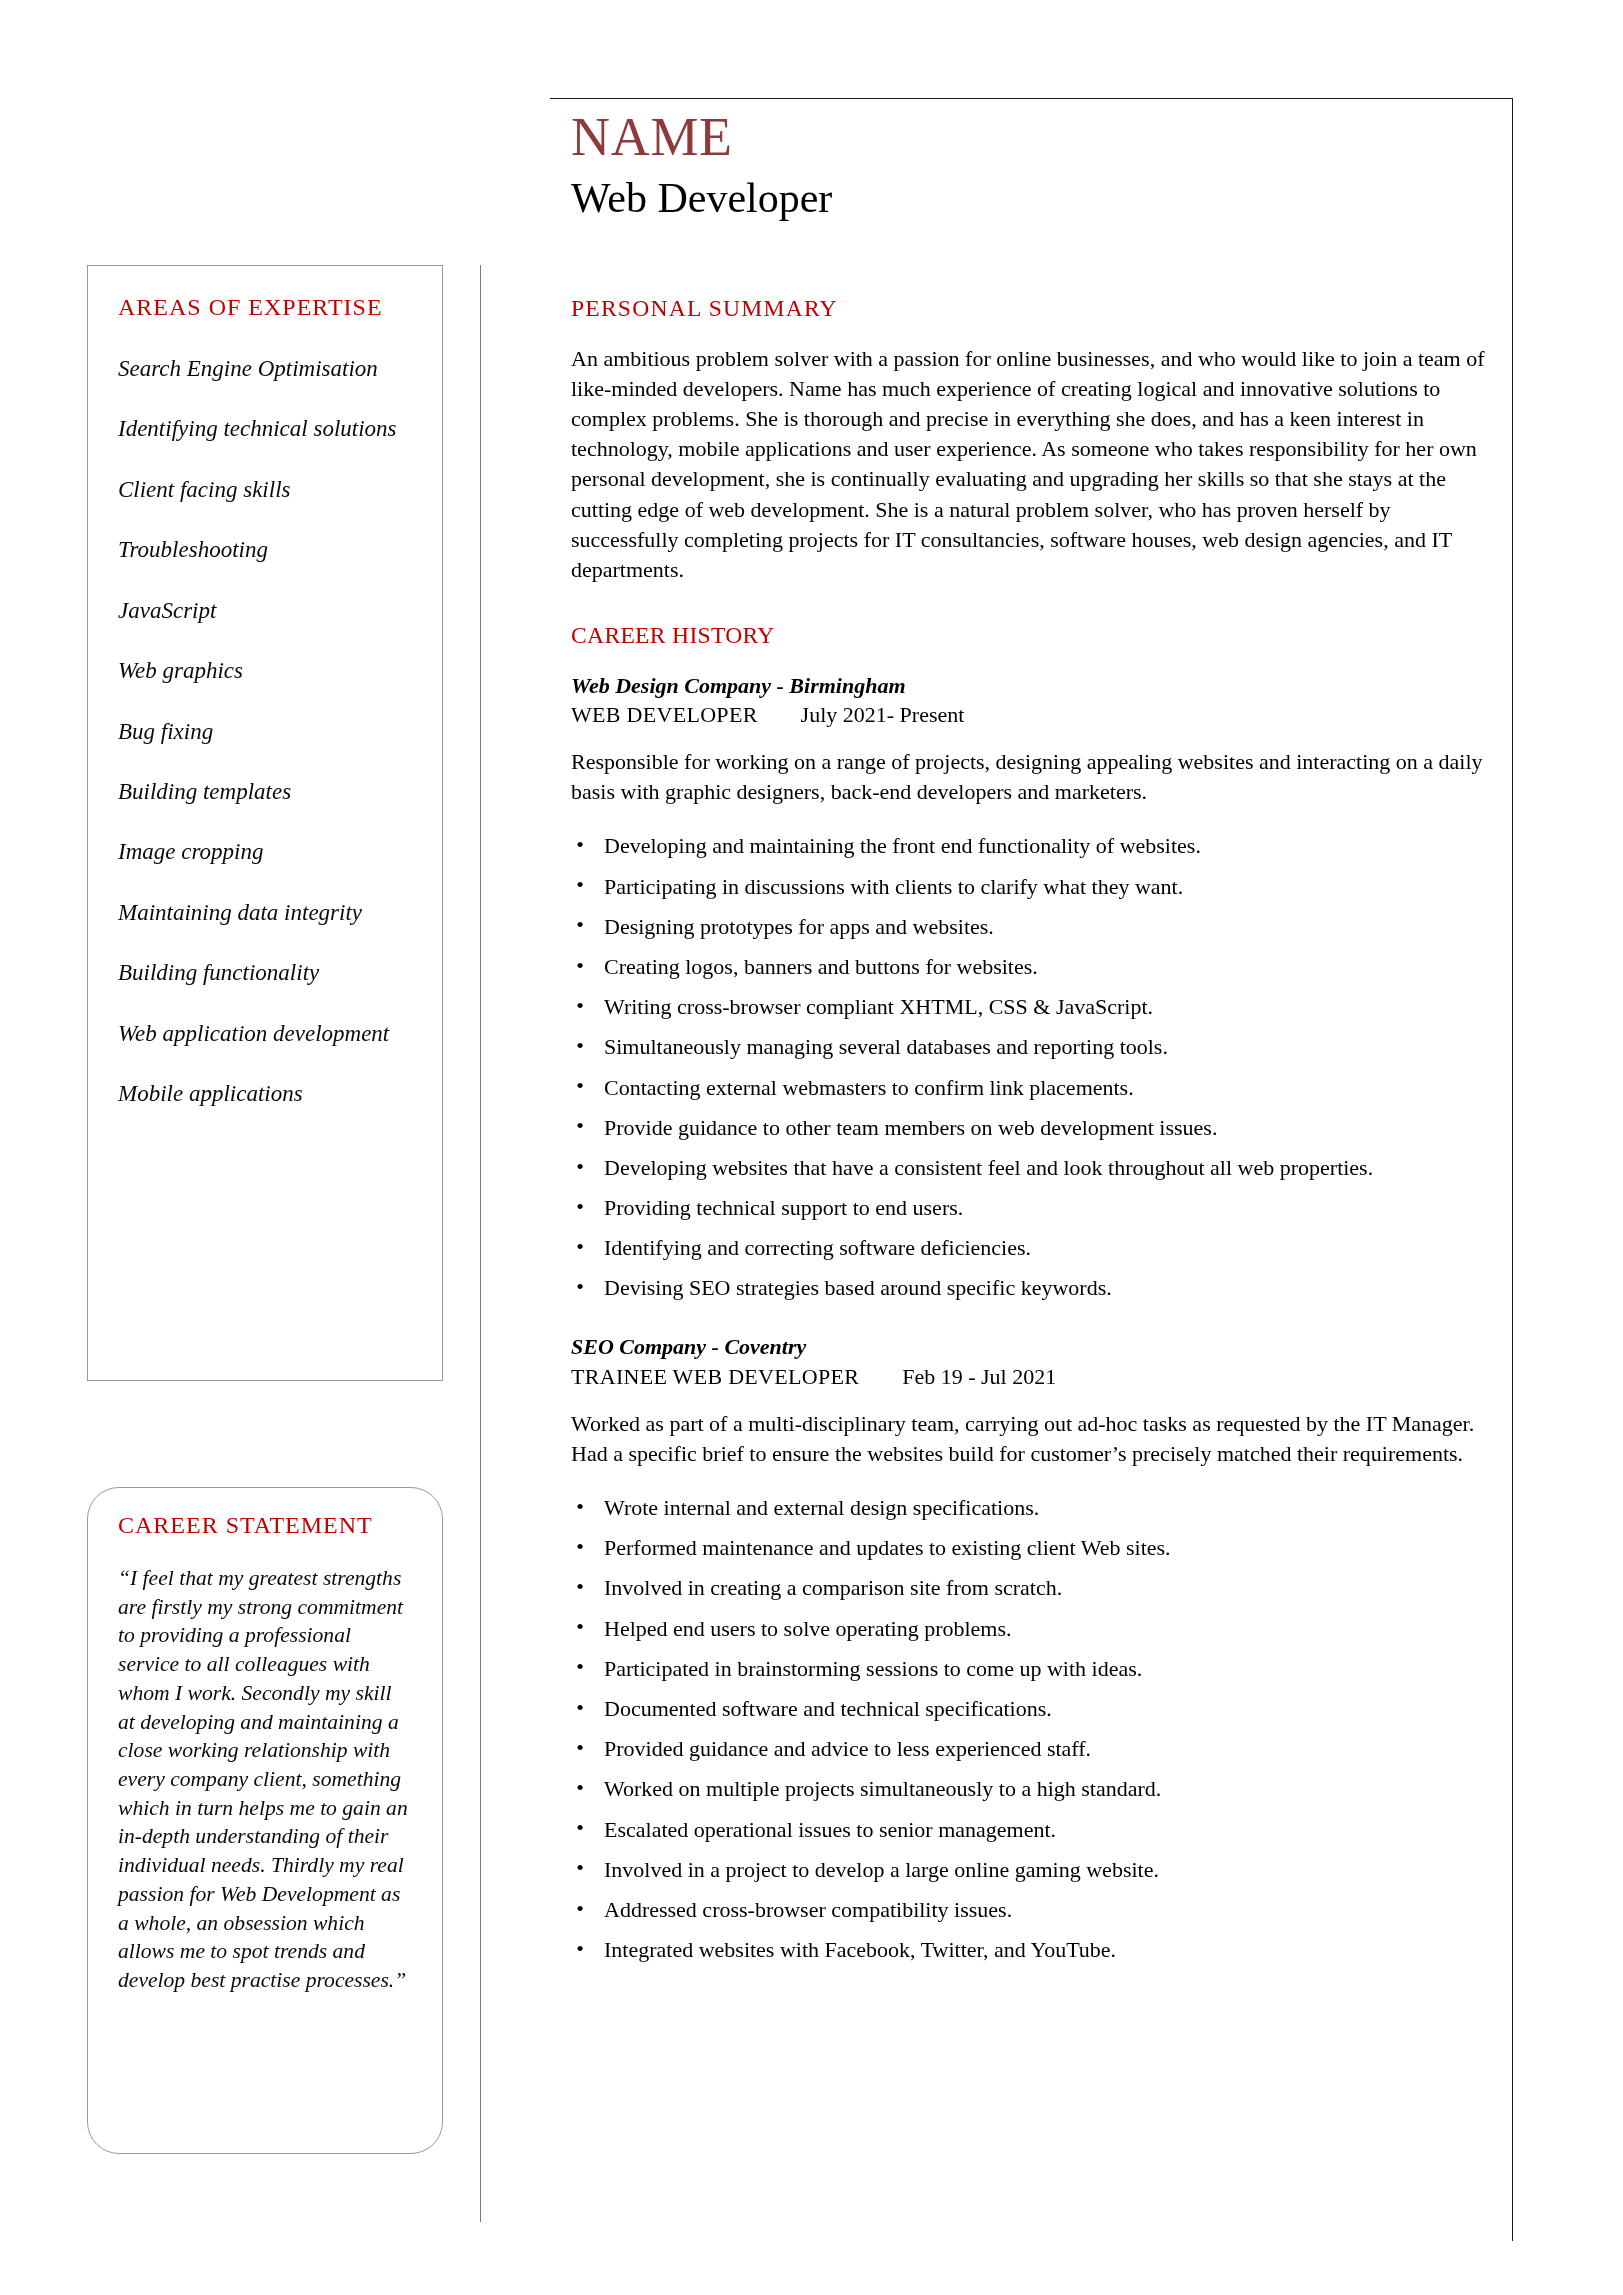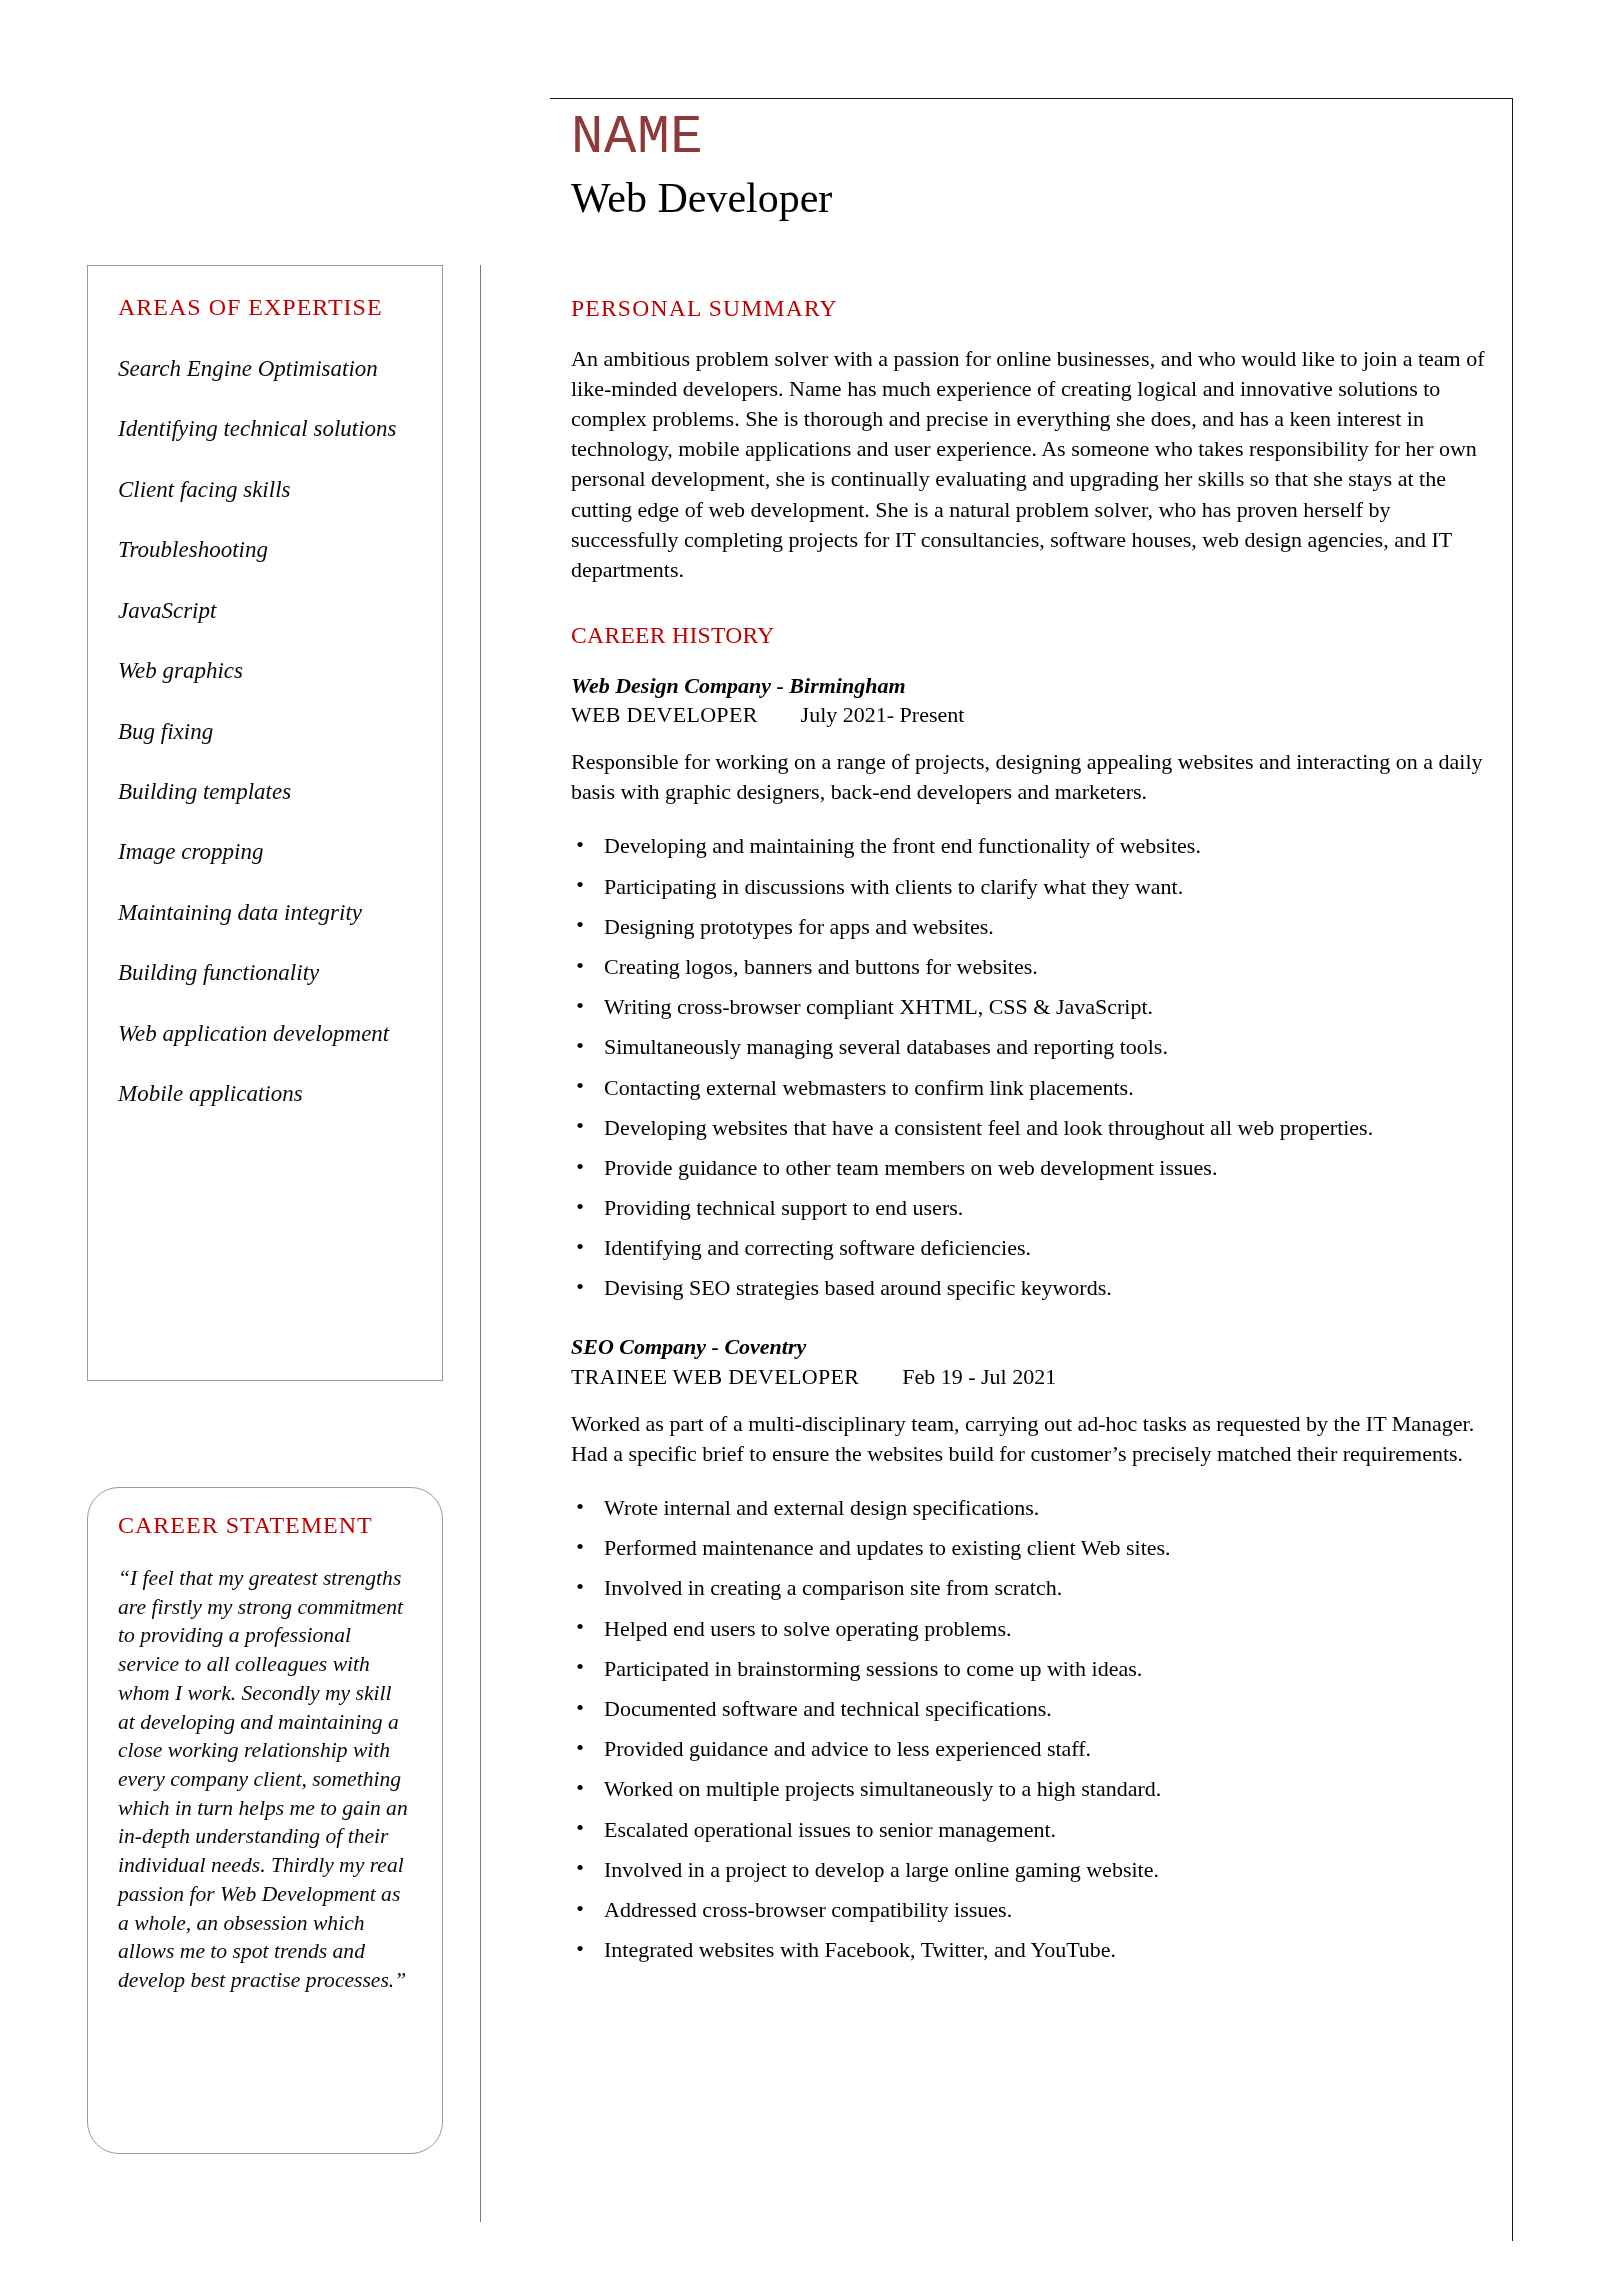--- a/index.html
+++ b/index.html
@@ -110,21 +110,20 @@
     top: 110px;
     width: 916px;
   }
   .name-title {
     color: #8F3A3A;
     font-size: 54px;
     line-height: 1.02;
     letter-spacing: 0.7px;
     margin: 0;
     font-weight: normal;
-    font-family: Liberation Mono, monospace;
   }
   .job-title {
     color: #000000;
     font-size: 42px;
     line-height: 1.15;
     margin: 9.2px 0 0 0;
     font-weight: normal;
   }
 
   
@@ -259,22 +258,22 @@
       <div class="job-role-line"><span>WEB DEVELOPER</span><span class="dates">July 2021- Present</span></div>
       <p class="job-summary">Responsible for working on a range of projects, designing appealing websites and interacting on a daily basis with graphic designers, back-end developers and marketers.</p>
       <ul class="duties">
         <li>Developing and maintaining the front end functionality of websites.</li>
         <li>Participating in discussions with clients to clarify what they want.</li>
         <li>Designing prototypes for apps and websites.</li>
         <li>Creating logos, banners and buttons for websites.</li>
         <li>Writing cross-browser compliant XHTML, CSS &amp; JavaScript.</li>
         <li>Simultaneously managing several databases and reporting tools.</li>
         <li>Contacting external webmasters to confirm link placements.</li>
+        <li>Provide guidance to other team members on web development issues.</li>
         <li>Developing websites that have a consistent feel and look throughout all web properties.</li>
-        <li>Provide guidance to other team members on web development issues.</li>
         <li>Providing technical support to end users.</li>
         <li>Identifying and correcting software deficiencies.</li>
         <li>Devising SEO strategies based around specific keywords.</li>
       </ul>
     </div>
 
     <div class="job second">
       <div class="job-company">SEO Company - Coventry</div>
       <div class="job-role-line"><span>TRAINEE WEB DEVELOPER</span><span class="dates">Feb 19 - Jul 2021</span></div>
       <p class="job-summary">Worked as part of a multi-disciplinary team, carrying out ad-hoc tasks as requested by the IT Manager. Had a specific brief to ensure the websites build for customer’s precisely matched their requirements.</p>

